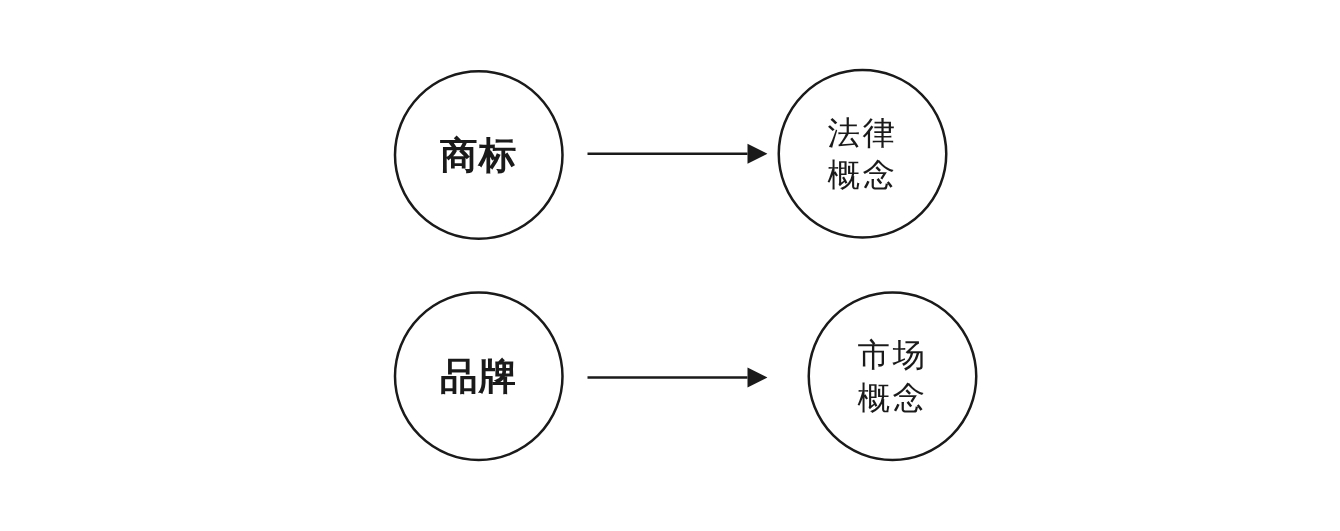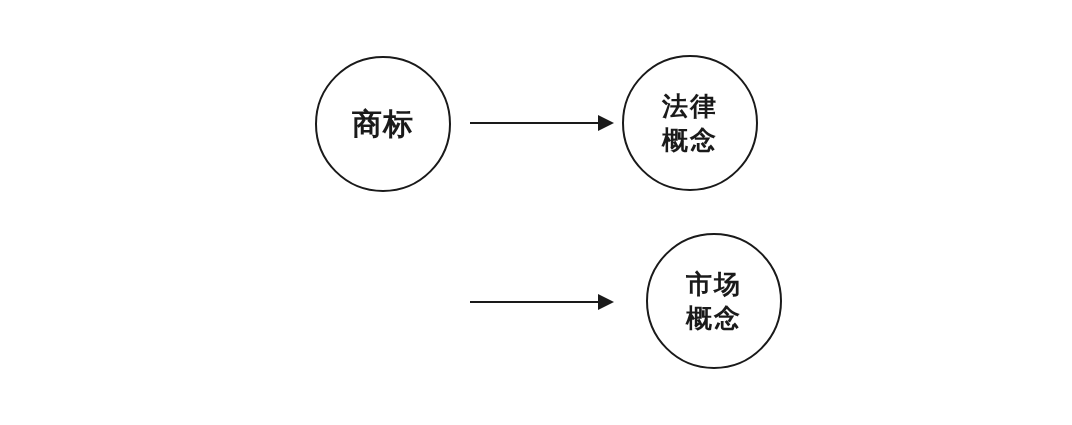--- a/index.html
+++ b/index.html
@@ -30,21 +30,21 @@
     text-align: center;
     color: #1a1a1a;
   }
   .circle .label-single {
     font-size: 30px;
     font-weight: bold;
     letter-spacing: 1px;
   }
   .circle .label-multi {
     font-size: 26px;
-    font-weight: bold;
+    font-weight: normal;
     line-height: 1.32;
     letter-spacing: 2px;
   }
   .pos-tl { left: 315px; top: 56px; }
   .pos-tr { left: 622px; top: 55px; }
   .pos-bl { left: 315px; top: 233px; }
   .pos-br { left: 646px; top: 233px; }
   .arrow-svg {
     position: absolute;
     left: 468px;
@@ -70,20 +70,23 @@
     <polygon class="arrow-head" points="130,4 146,12 130,20"></polygon>
   </svg>
 
   <div class="circle pos-tr">
     <span class="label-multi">
       <span>法律</span><br>
       <span>概念</span>
     </span>
   </div>
 
+  <div class="circle pos-bl">
+    <span class="label-single">品牌</span>
+  </div>
 
   <svg class="arrow-svg arrow-bottom" viewBox="0 0 146 24" xmlns="http://www.w3.org/2000/svg">
     <line class="arrow-line" x1="2" y1="12" x2="130" y2="12"></line>
     <polygon class="arrow-head" points="130,4 146,12 130,20"></polygon>
   </svg>
 
   <div class="circle pos-br">
     <span class="label-multi">
       <span>市场</span><br>
       <span>概念</span>

